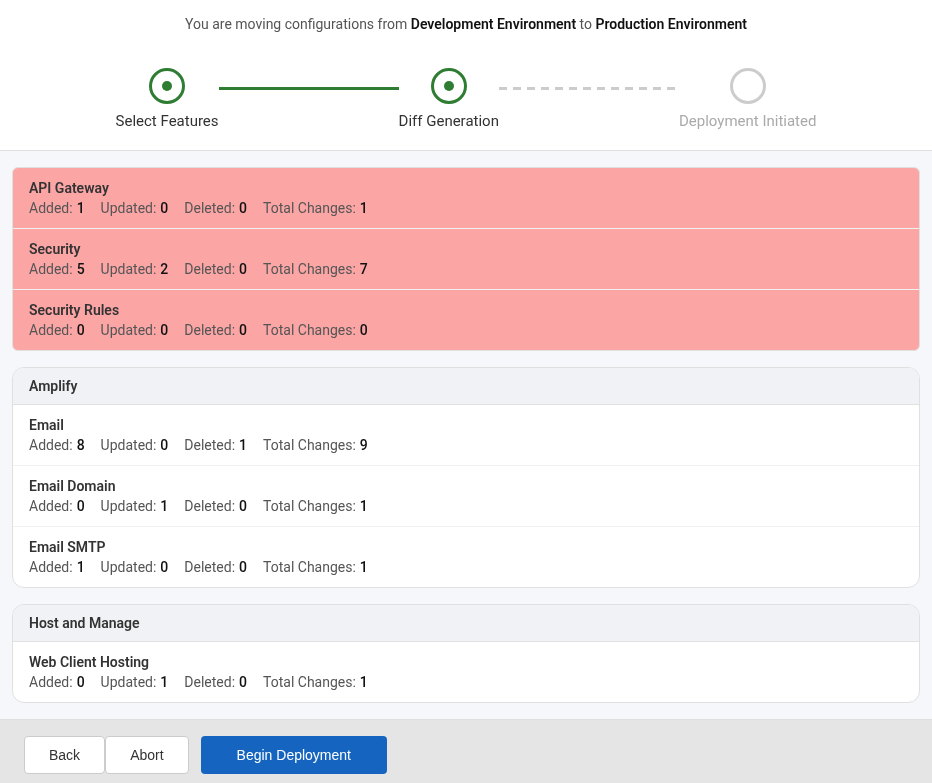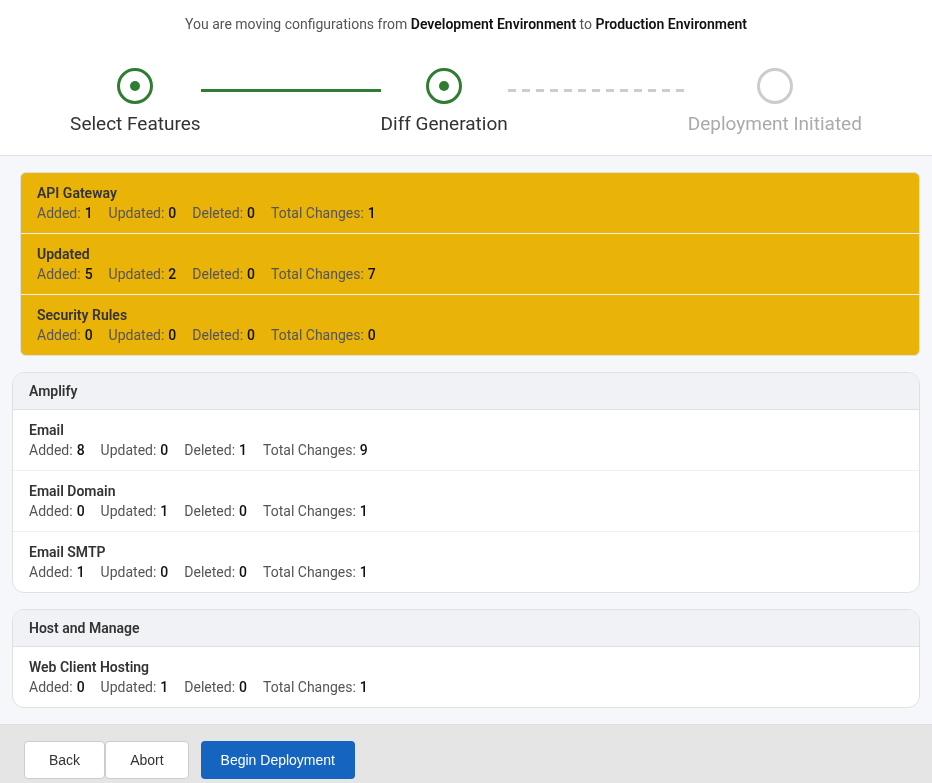--- a/index.html
+++ b/index.html
@@ -68,21 +68,21 @@
       color: #2e7d32;
     }
 
     .step-circle.inactive {
       border: 3px solid #ccc;
       background: #fff;
       color: #ccc;
     }
 
     .step-label {
-      font-size: 19px;
+      font-size: 15px;
       color: #333;
       white-space: nowrap;
     }
 
     .step-label.inactive {
       color: #aaa;
     }
 
     .step-line {
       width: 180px;
@@ -195,35 +195,34 @@
     .btn-abort {
       background: #fff;
       color: #333;
       border: 1px solid #ccc;
     }
 
     .btn-primary {
       background: #1565c0;
       color: #fff;
       border: none;
-      padding: 10px 20px;
+      padding: 10px 36px;
     }
 
     .footer-right {
       display: flex;
       gap: 12px;
     }
 
     
     .top-section-card {
-      background: #eab308;
+      background: #fca5a5;
       border: 1px solid #e0e0e0;
       border-radius: 6px;
       overflow: hidden;
-      margin-left: 8px;
     }
   </style>
 </head>
 <body>
 
 <div class="top-bar">
   <div class="header-text">
     <span>You are moving configurations from </span><strong>Development Environment</strong><span> to </span><strong>Production Environment</strong>
   </div>
 
@@ -273,21 +272,21 @@
           <span class="stat-label">Deleted:</span>
           <span class="stat-value">0</span>
         </span>
         <span class="stat-item">
           <span class="stat-label">Total Changes:</span>
           <span class="stat-value">1</span>
         </span>
       </div>
     </div>
     <div class="feature-row">
-      <div class="feature-name">Updated</div>
+      <div class="feature-name">Security</div>
       <div class="feature-stats">
         <span class="stat-item">
           <span class="stat-label">Added:</span>
           <span class="stat-value">5</span>
         </span>
         <span class="stat-item">
           <span class="stat-label">Updated:</span>
           <span class="stat-value">2</span>
         </span>
         <span class="stat-item">

